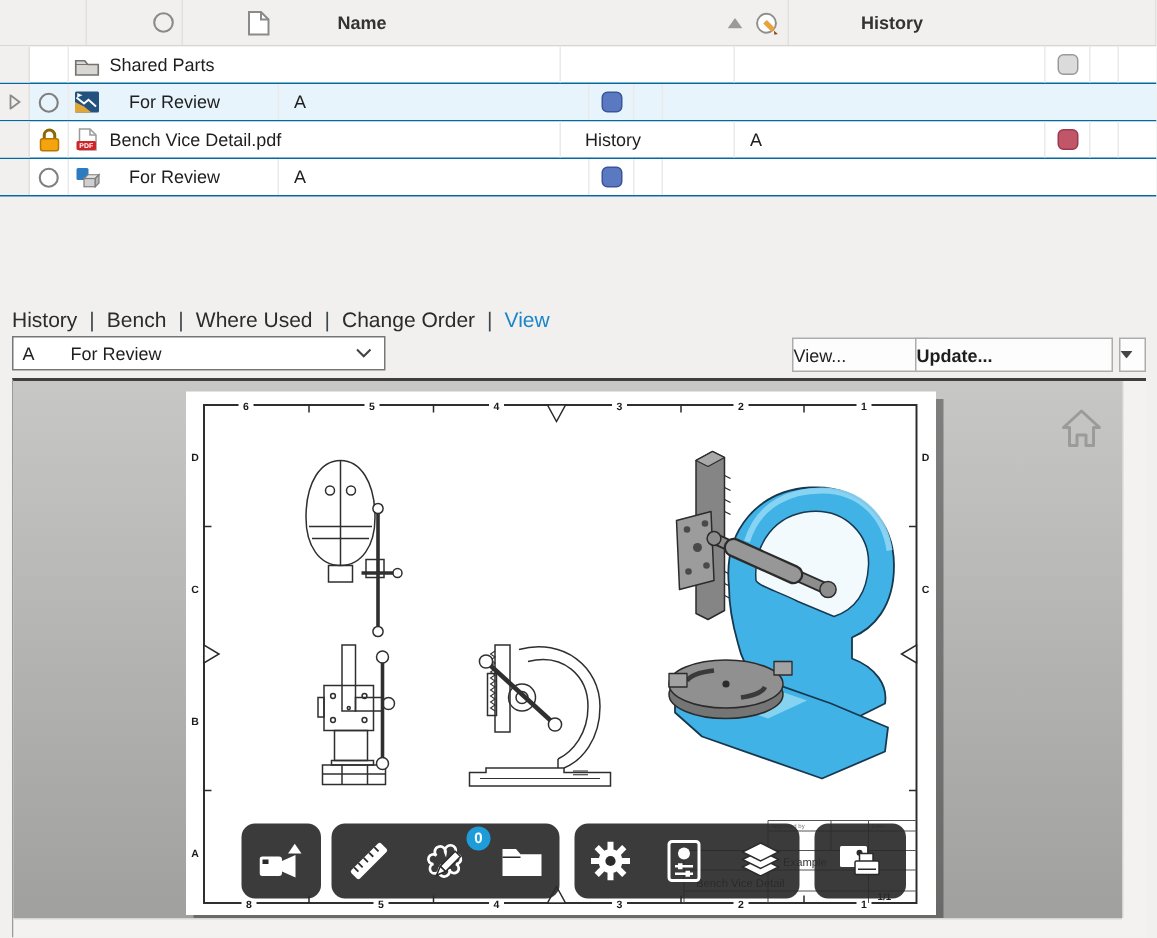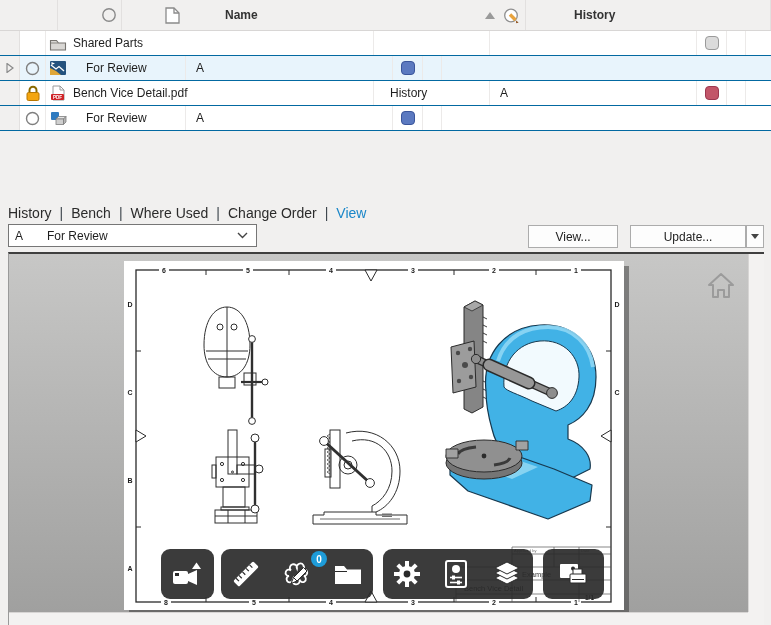--- a/index.html
+++ b/index.html
@@ -40,23 +40,23 @@
   .hdr-sort{display:flex;align-items:center;gap:8px;}
   
   .tabbar{position:absolute;left:8px;top:197px;height:24px;display:flex;align-items:flex-end;font-size:14px;}
   .tab{color:#2b2b2b;cursor:default;}
   .tab.active{color:#1a86c8;}
   .tabsep{color:#3f474e;margin:0 8px;}
   
   .dropdown{position:absolute;left:8px;top:224px;width:249px;height:23px;background:#fff;border:1px solid #767676;box-sizing:border-box;display:flex;align-items:center;}
   .dropdown .rev{margin-left:6px;width:32px;}
   .dropdown .chev{margin-left:auto;margin-right:8px;}
-  .btn{position:absolute;top:225px;height:23px;background:#fdfdfd;border:1px solid #acacac;box-sizing:border-box;display:flex;align-items:center;justify-content:center;font-size:12px;color:#1e1e1e;}
+  .btn{position:absolute;top:225px;height:23px;background:#fdfdfd;border:1px solid #acacac;box-sizing:border-box;display:flex;align-items:center;font-size:12px;color:#1e1e1e;}
   .btn-view{left:528px;width:90px;}
-  .btn-update{left:630px;width:116px;}
+  .btn-update{left:610px;width:132px;font-weight:bold;}
   .btn-updarrow{left:746px;width:18px;}
   
   .preview{position:absolute;left:8px;top:252px;width:756px;height:373px;box-sizing:border-box;border-top:2px solid #3f3f3f;border-left:1px solid #9a9a9a;}
   .canvas{position:absolute;left:0;top:0;right:16px;bottom:13px;overflow:hidden;background:linear-gradient(#c7c7c6,#a0a09f);}
   .vtrack{position:absolute;right:0;top:0;width:16px;bottom:13px;background:#f3f2f1;border-left:1px solid #d7d5d4;box-sizing:border-box;}
   .htrack{position:absolute;left:0;bottom:0;right:16px;height:13px;background:#f3f2f1;border-top:1px solid #d7d5d4;box-sizing:border-box;}
   .corner{position:absolute;right:0;bottom:0;width:16px;height:13px;background:#f3f2f1;}
   .sheet{position:absolute;left:115px;top:7px;width:500px;height:349px;background:#fff;box-shadow:5px 5px 0 rgba(40,40,40,.45);}
   .home{position:absolute;left:696px;top:16px;}
   .tbgroup{position:absolute;top:295px;height:50px;background:rgba(42,42,42,.92);border-radius:9px;display:flex;align-items:center;justify-content:space-around;}

